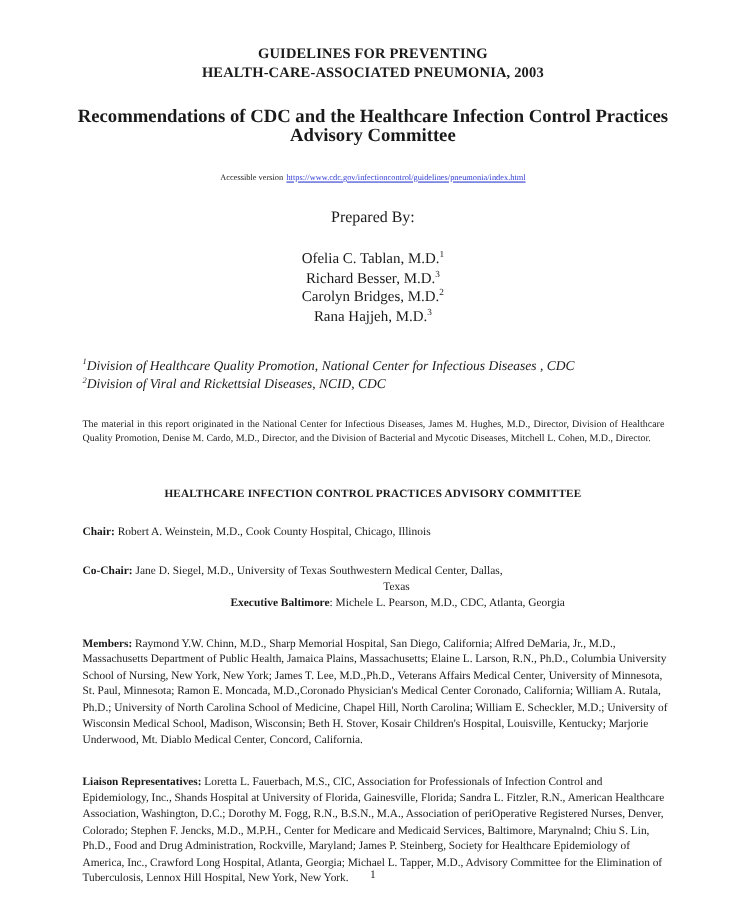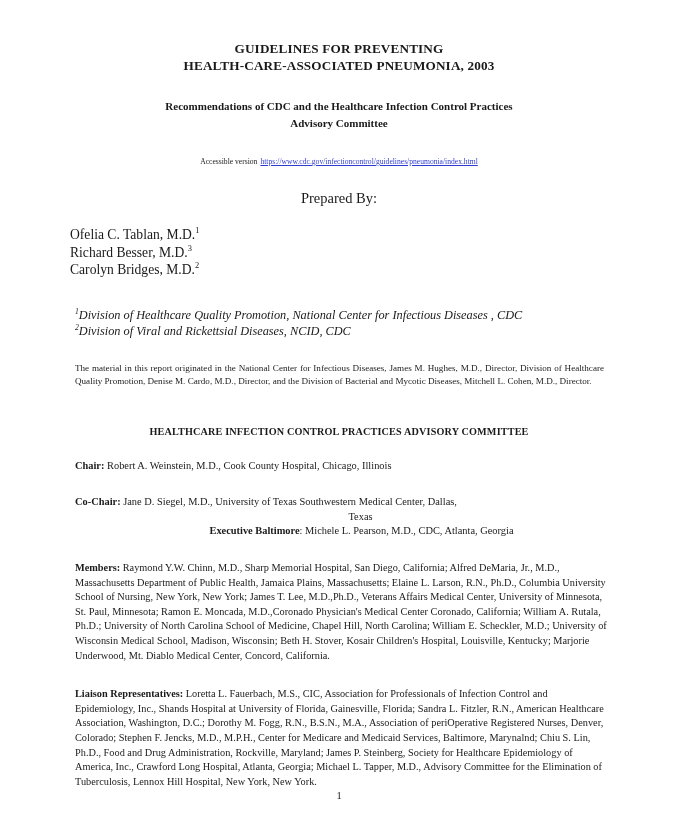--- a/index.html
+++ b/index.html
@@ -38,21 +38,21 @@
     font-size: 13.2px;
     line-height: 17px;
     letter-spacing: 0.15px;
     margin: 0;
   }
   .doc-title .line2 { display: block; }
 
   .doc-subtitle {
     text-align: center;
     font-weight: bold;
-    font-size: 11px;
+    font-size: 17px;
     line-height: 16.5px;
     margin: 24px 0 0 0;
   }
   .doc-subtitle .line2 { display: block; }
 
   .accessible-line {
     text-align: center;
     font-size: 7.6px;
     margin: 26px 0 0 0;
     line-height: 10px;
@@ -65,21 +65,21 @@
   }
 
   
   .prepared-by {
     text-align: center;
     font-size: 14.5px;
     margin: 22px 0 0 0;
     line-height: 18px;
   }
   .authors {
-    text-align: left;
+    text-align: center;
     font-size: 13.6px;
     line-height: 17.6px;
     margin: 19px 0 0 0;
   }
   .authors .author { display: block; }
   sup {
     font-size: 0.62em;
     vertical-align: super;
     line-height: 0;
   }
@@ -179,20 +179,21 @@
     <div class="accessible-line">
       <span class="accessible-label">Accessible version</span><a class="accessible-url" href="#">https://www.cdc.gov/infectioncontrol/guidelines/pneumonia/index.html</a>
     </div>
 
     <div class="prepared-by">Prepared By:</div>
 
     <div class="authors">
       <span class="author"><span>Ofelia C. Tablan, M.D.</span><sup>1</sup></span>
       <span class="author"><span>Richard Besser, M.D.</span><sup>3</sup></span>
       <span class="author"><span>Carolyn Bridges, M.D.</span><sup>2</sup></span>
+      <span class="author"><span>Rana Hajjeh, M.D.</span><sup>3</sup></span>
     </div>
 
     <div class="divisions">
       <span class="div-line"><sup>1</sup><span>Division of Healthcare Quality Promotion, National Center for Infectious Diseases , CDC</span></span>
       <span class="div-line"><sup>2</sup><span>Division of Viral and Rickettsial Diseases, NCID, CDC</span></span>
     </div>
 
     <p class="origin-para">The material in this report originated in the National Center for Infectious Diseases, James M. Hughes, M.D., Director, Division of Healthcare Quality Promotion, Denise M. Cardo, M.D., Director, and the Division of Bacterial and Mycotic Diseases, Mitchell L. Cohen, M.D., Director.</p>
 
     <div class="hicpac-heading">HEALTHCARE INFECTION CONTROL PRACTICES ADVISORY COMMITTEE</div>

